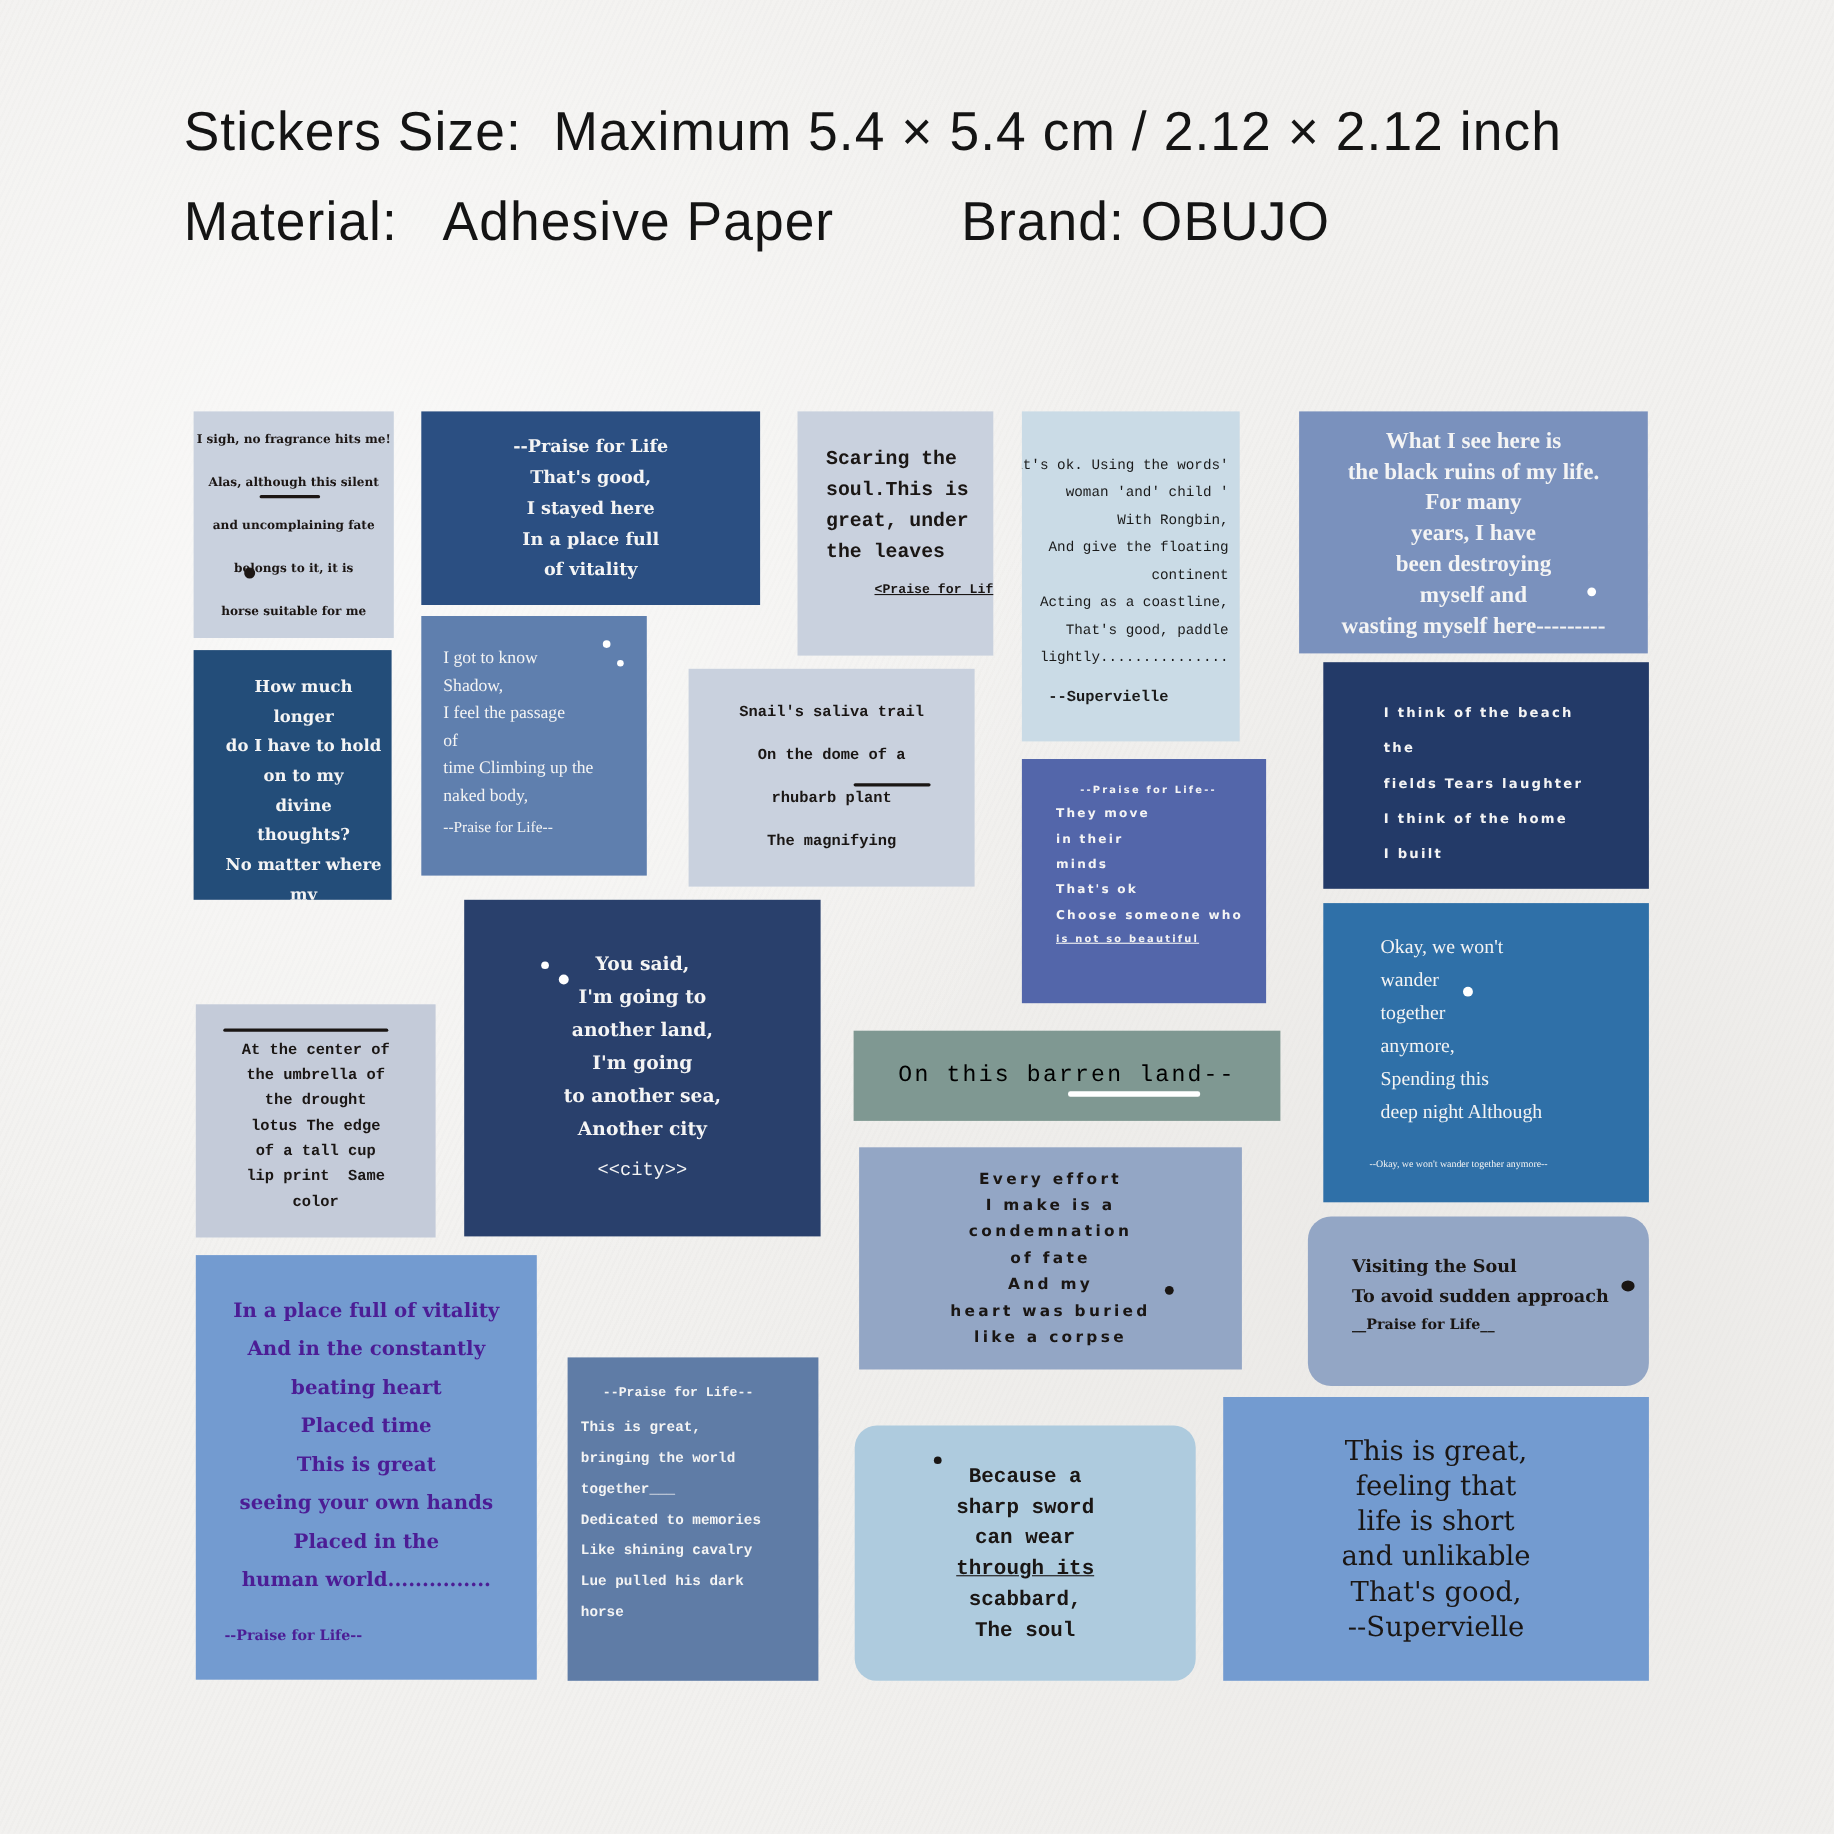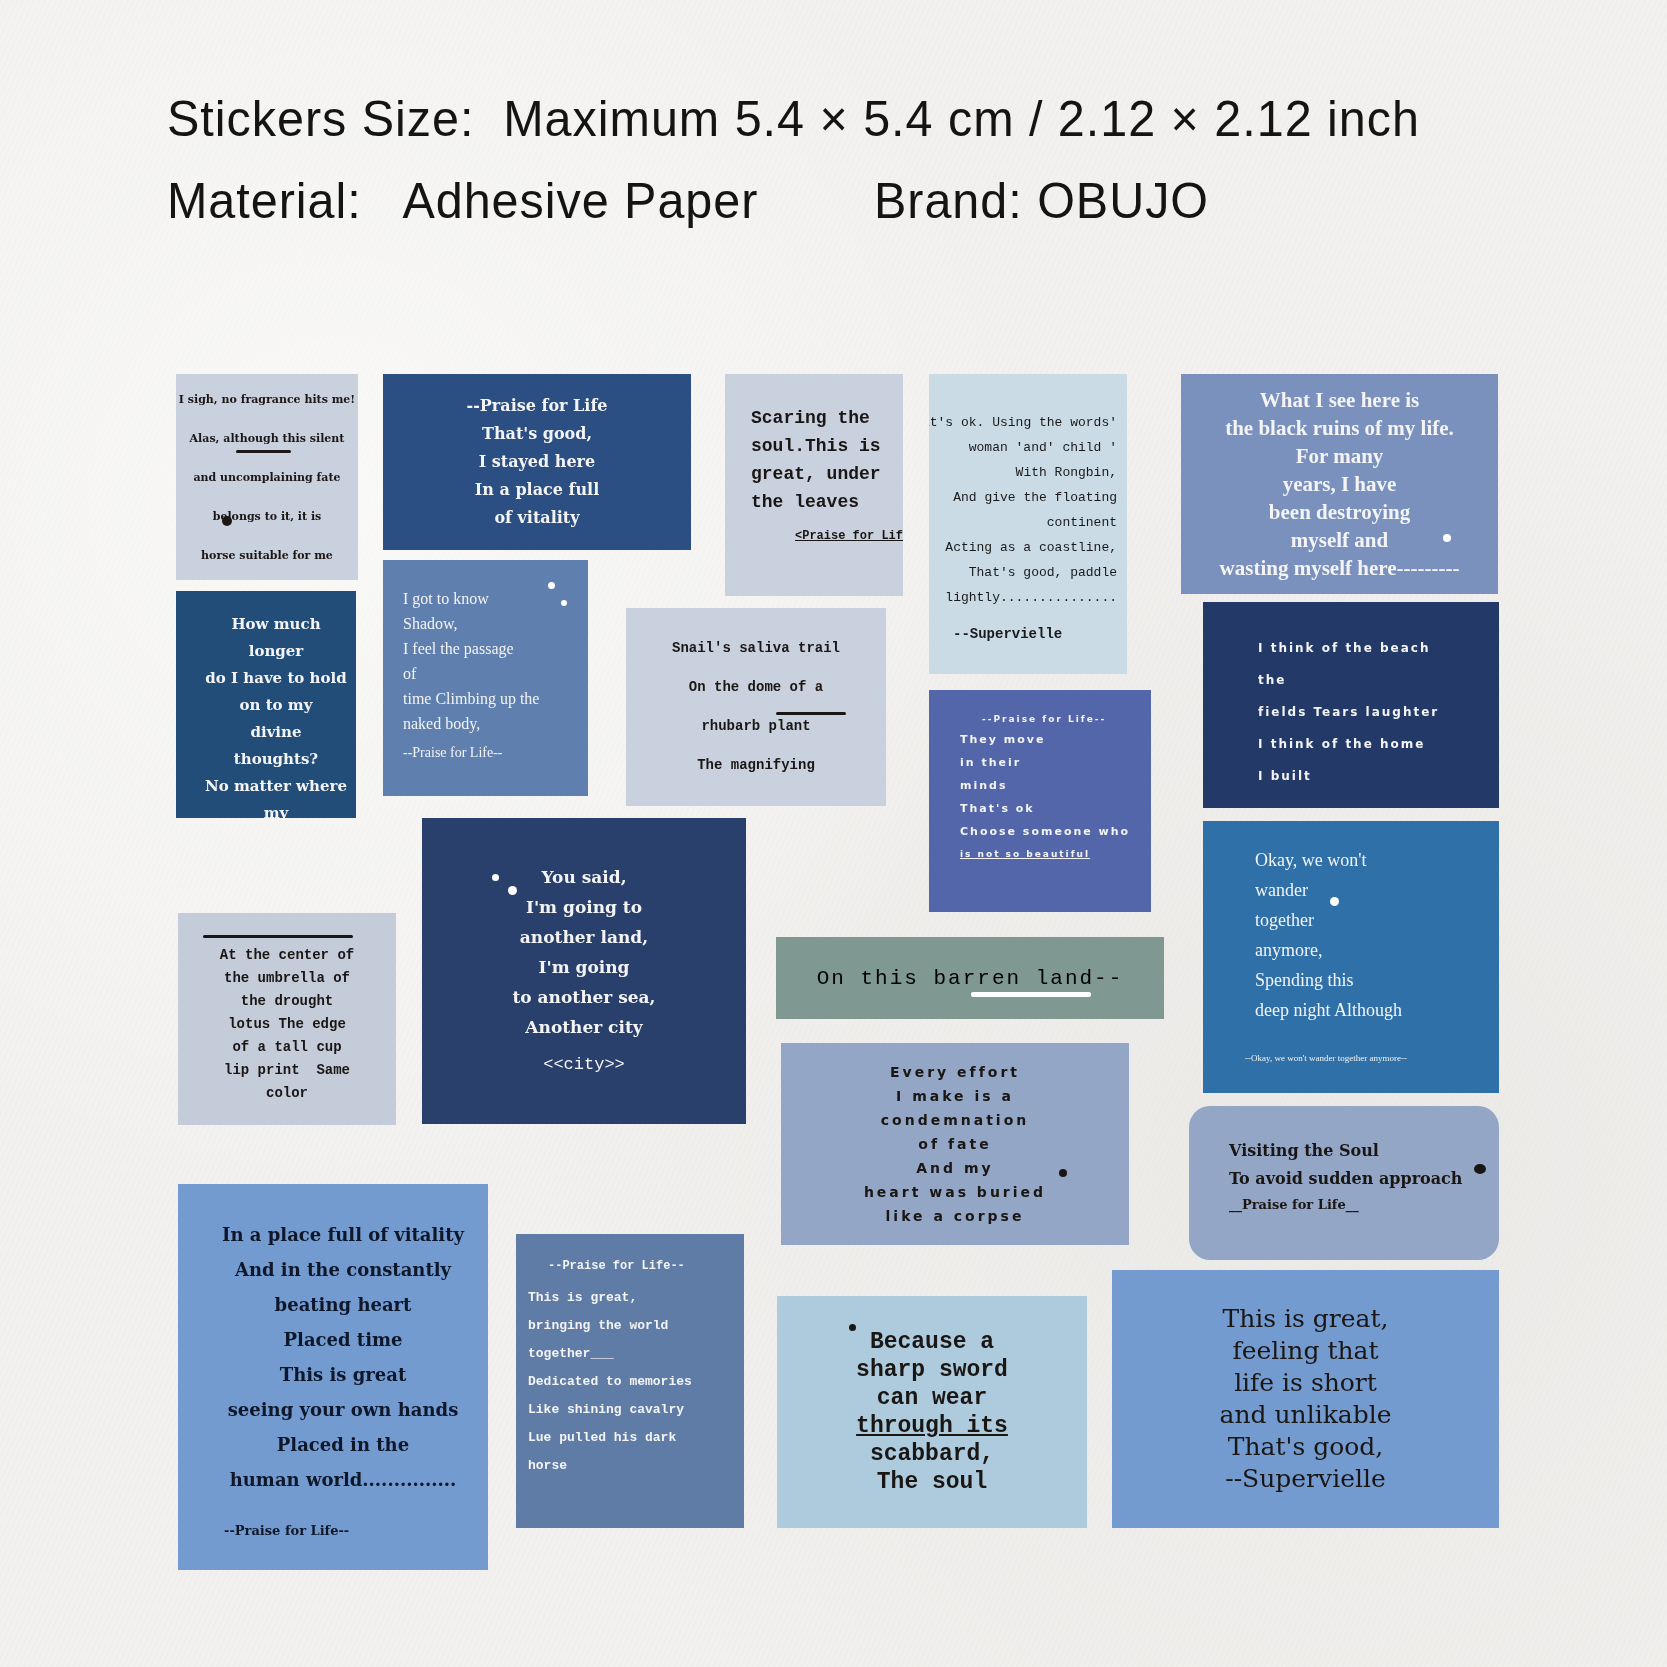--- a/index.html
+++ b/index.html
@@ -187,21 +187,21 @@
   <div class="splat" style="left:278px;top:126px;width:8px;height:8px;background:#1a1614;"></div>
 </div>
 
 <div class="sticker serif" style="left:1189px;top:1106px;width:310px;height:154px;background:#93a6c5;color:#1a1614;font-size:16px;justify-content:flex-start;padding:28px 0 0 40px;line-height:34px;border-radius:21px;">
   <span class="ln">Visiting the Soul</span>
   <span class="ln" style="line-height:22px;">To avoid sudden approach</span>
   <span class="ln" style="font-size:13px;line-height:30px;">__Praise for Life__</span>
   <div class="splat" style="left:285px;top:58px;width:12px;height:10px;background:#1a1614;"></div>
 </div>
 
-<div class="sticker" style="left:178px;top:1184px;width:310px;height:386px;background:#739bd0;color:#0f172a;font-family:'DejaVu Serif',serif;font-weight:bold;font-size:18px;align-items:center;text-align:center;line-height:35px;padding-top:10px;padding-left:20px;">
+<div class="sticker" style="left:178px;top:1141px;width:310px;height:386px;background:#739bd0;color:#4c1d95;font-family:'DejaVu Serif',serif;font-weight:bold;font-size:18px;align-items:center;text-align:center;line-height:35px;padding-top:10px;">
   <span class="ln">In a place full of vitality</span>
   <span class="ln">And in the constantly</span>
   <span class="ln">beating heart</span>
   <span class="ln">Placed time</span>
   <span class="ln">This is great</span>
   <span class="ln">seeing your own hands</span>
   <span class="ln">Placed in the</span>
   <span class="ln">human world...............</span>
   <span class="ln" style="align-self:flex-start;padding-left:26px;font-size:13px;margin-top:16px;">--Praise for Life--</span>
 </div>
@@ -210,21 +210,21 @@
   <span class="ln" style="font-size:12px;padding-left:20px;line-height:24px;margin-bottom:6px;">--Praise for Life--</span>
   <span class="ln">This is great,</span>
   <span class="ln">bringing the world</span>
   <span class="ln">together___</span>
   <span class="ln">Dedicated to memories</span>
   <span class="ln">Like shining cavalry</span>
   <span class="ln">Lue pulled his dark</span>
   <span class="ln">horse</span>
 </div>
 
-<div class="sticker mono" style="left:777px;top:1296px;width:310px;height:232px;background:#aecbde;color:#1a1614;font-size:23px;align-items:center;text-align:center;line-height:28px;">
+<div class="sticker mono" style="left:777px;top:1296px;width:310px;height:232px;background:#aecbde;color:#1a1614;font-size:19px;align-items:center;text-align:center;line-height:28px;border-radius:20px;">
   <span class="ln">Because a</span>
   <span class="ln">sharp sword</span>
   <span class="ln">can wear</span>
   <span class="ln" style="text-decoration:underline;">through its</span>
   <span class="ln">scabbard,</span>
   <span class="ln">The soul</span>
   <div class="splat" style="left:72px;top:28px;width:7px;height:7px;background:#1a1614;"></div>
 </div>
 
 <div class="sticker" style="left:1112px;top:1270px;width:387px;height:258px;background:#739bd0;color:#1a1614;font-family:'DejaVu Serif',serif;font-size:25px;align-items:center;text-align:center;line-height:32px;">

